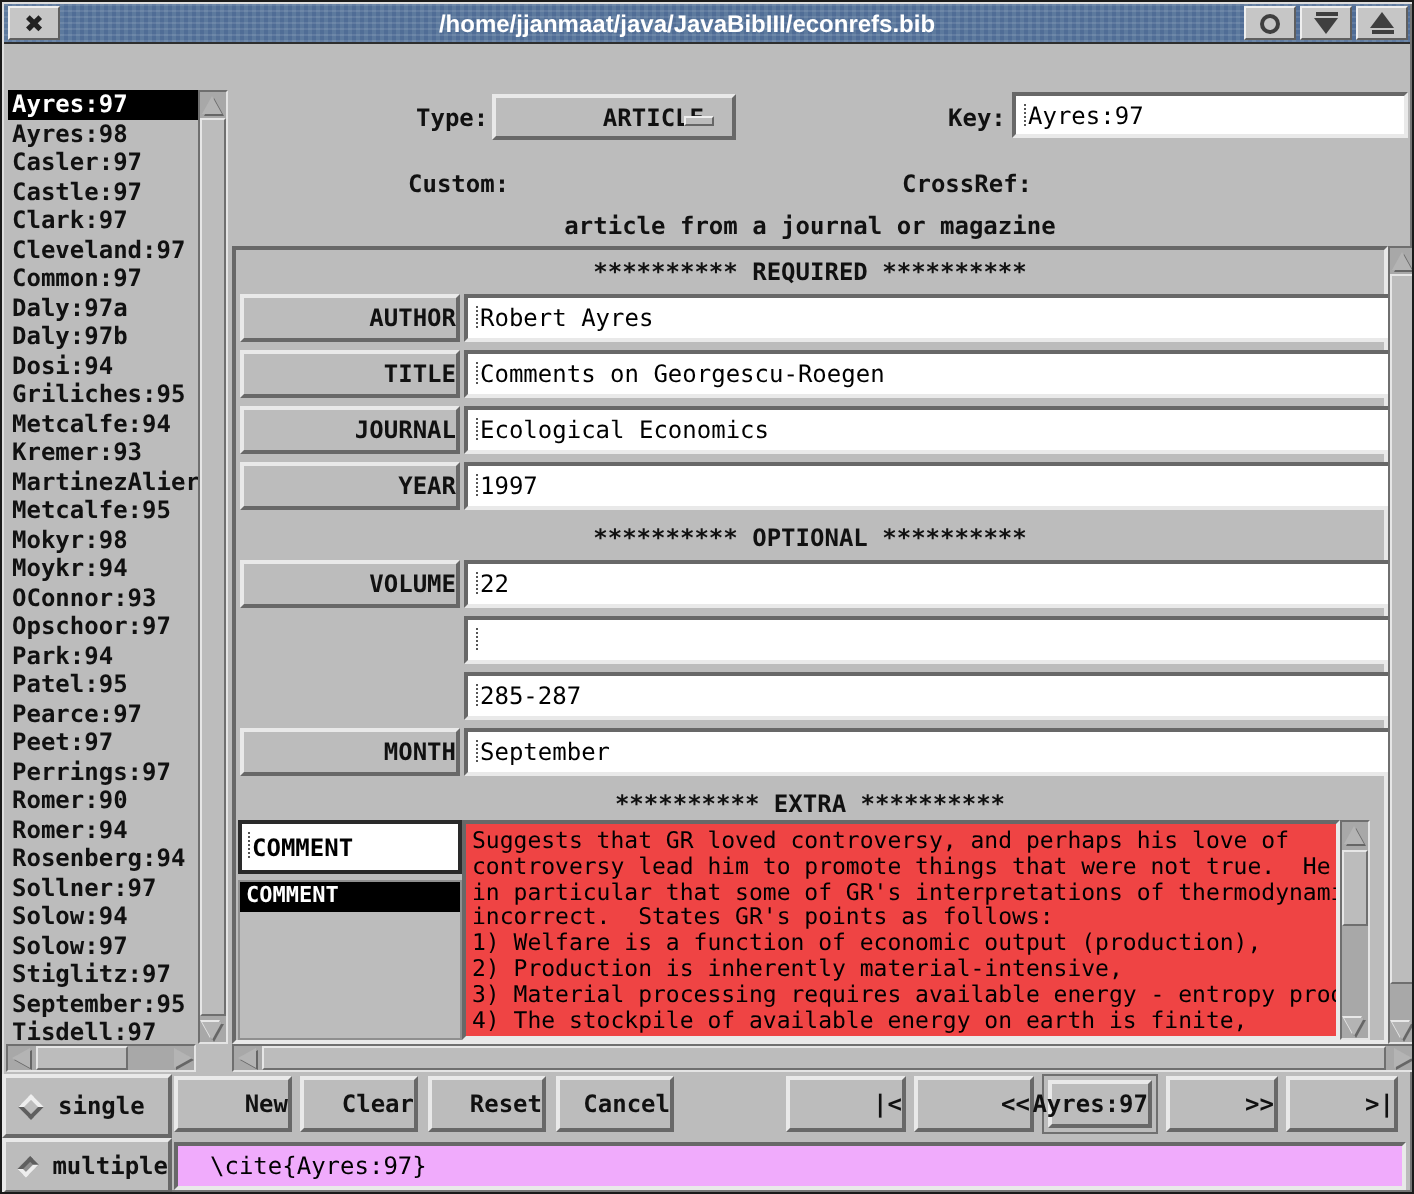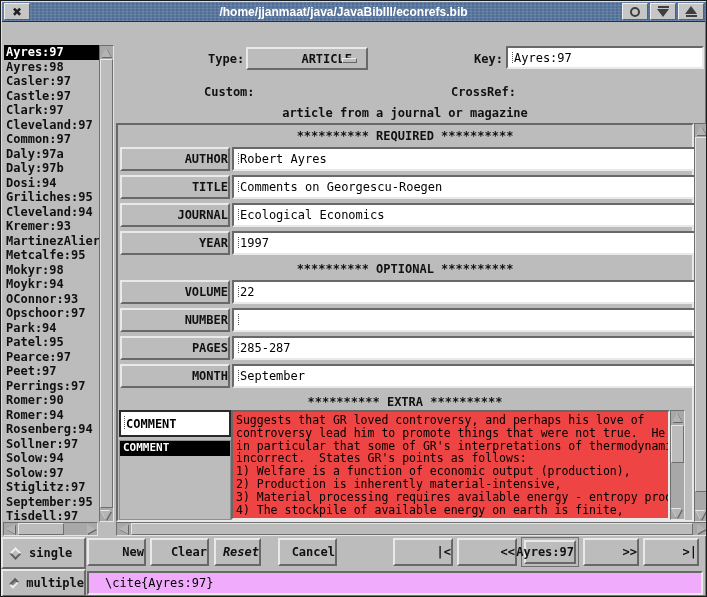--- a/index.html
+++ b/index.html
@@ -119,21 +119,21 @@
     <div class="refitem">Ayres:98</div>
     <div class="refitem">Casler:97</div>
     <div class="refitem">Castle:97</div>
     <div class="refitem">Clark:97</div>
     <div class="refitem">Cleveland:97</div>
     <div class="refitem">Common:97</div>
     <div class="refitem">Daly:97a</div>
     <div class="refitem">Daly:97b</div>
     <div class="refitem">Dosi:94</div>
     <div class="refitem">Griliches:95</div>
-    <div class="refitem">Cleveland:94</div>
+    <div class="refitem">Metcalfe:94</div>
     <div class="refitem">Kremer:93</div>
     <div class="refitem">MartinezAlier:97</div>
     <div class="refitem">Metcalfe:95</div>
     <div class="refitem">Mokyr:98</div>
     <div class="refitem">Moykr:94</div>
     <div class="refitem">OConnor:93</div>
     <div class="refitem">Opschoor:97</div>
     <div class="refitem">Park:94</div>
     <div class="refitem">Patel:95</div>
     <div class="refitem">Pearce:97</div>
@@ -196,24 +196,22 @@
     <div class="sunken whitefield fldval" style="top:78px;"><span class="caret"></span><span>Ecological Economics</span></div>
 
     <div class="raised btn fldbtn" style="top:106px;">YEAR</div>
     <div class="sunken whitefield fldval" style="top:106px;"><span class="caret"></span><span>1997</span></div>
 
     <div class="sechdr" style="top:137px;">********** OPTIONAL **********</div>
 
     <div class="raised btn fldbtn" style="top:155px;">VOLUME</div>
     <div class="sunken whitefield fldval" style="top:155px;"><span class="caret"></span><span>22</span></div>
 
-    <div class="raised btn fldbtn" style="top:183px;">NUMBER</div>
     <div class="sunken whitefield fldval" style="top:183px;"><span class="caret"></span><span></span></div>
 
-    <div class="raised btn fldbtn" style="top:211px;">PAGES</div>
     <div class="sunken whitefield fldval" style="top:211px;"><span class="caret"></span><span>285-287</span></div>
 
     <div class="raised btn fldbtn" style="top:239px;">MONTH</div>
     <div class="sunken whitefield fldval" style="top:239px;"><span class="caret"></span><span>September</span></div>
 
     <div class="sechdr" style="top:270px;">********** EXTRA **********</div>
 
     <div class="cmt-input">
       <span class="caret" style="height:13px;"></span><span>COMMENT</span>
     </div>
@@ -266,21 +264,21 @@
     <span class="diamond off"></span>
     <span class="tablabel">single</span>
   </div>
   <div class="tabbox" style="top:568px; height:28px;">
     <span class="diamond on"></span>
     <span class="tablabel">multiple</span>
   </div>
 
   <div class="raised btn abs" style="left:86px;  top:537px; width:59px; height:28px;">New</div>
   <div class="raised btn abs" style="left:149px; top:537px; width:59px; height:28px;">Clear</div>
-  <div class="raised btn abs" style="left:213px; top:537px; width:47px; height:28px;font-style:italic;">Reset</div>
+  <div class="raised btn abs" style="left:213px; top:537px; width:59px; height:28px;">Reset</div>
   <div class="raised btn abs" style="left:277px; top:537px; width:59px; height:28px;">Cancel</div>
 
   <div class="raised btn abs" style="left:392px; top:537px; width:60px; height:28px;">|&lt;</div>
   <div class="raised btn abs" style="left:456px; top:537px; width:60px; height:28px;">&lt;&lt;</div>
   <div class="navcur-outer" style="left:520px; top:536px; width:58px; height:30px;">
     <div class="raised btn navcur-inner">Ayres:97</div>
   </div>
   <div class="raised btn abs" style="left:582px; top:537px; width:56px; height:28px;">&gt;&gt;</div>
   <div class="raised btn abs" style="left:642px; top:537px; width:56px; height:28px;">&gt;|</div>
 

